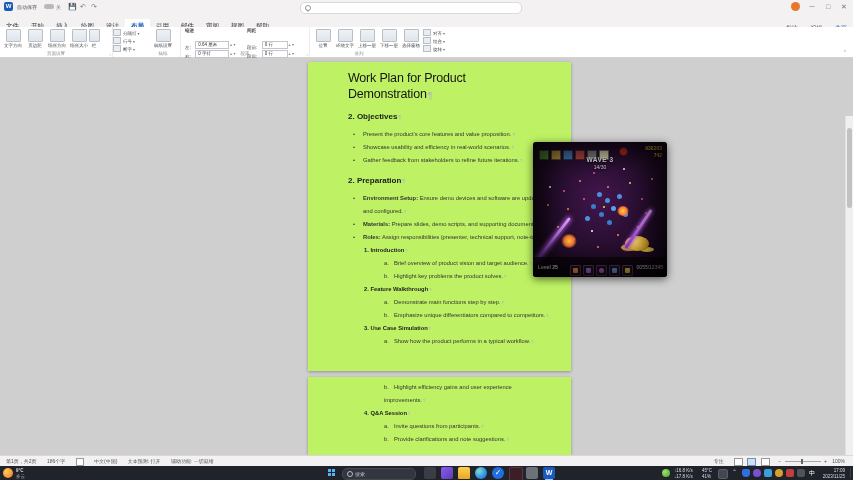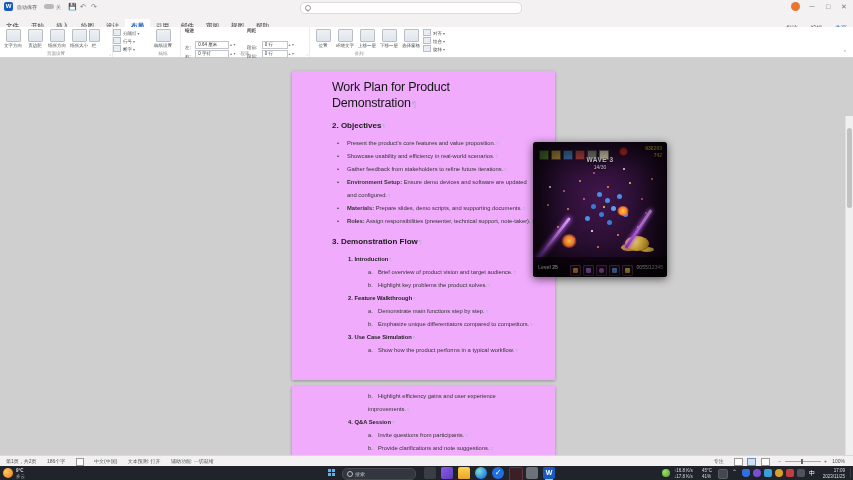--- a/index.html
+++ b/index.html
@@ -27,21 +27,21 @@
   .smallrow{position:absolute;height:7px;font-size:4.5px;color:#444;line-height:7px;white-space:nowrap;}
   .smallrow .sic{display:inline-block;width:6px;height:5px;border:1px solid #b9bdc4;background:#e8edf3;vertical-align:-1px;margin-right:2px;}
   .caret{color:#7a7a7a;font-size:4px;}
   .gl{position:absolute;bottom:0px;left:0;right:0;text-align:center;font-size:4.5px;color:#8a8a8a;line-height:6px;}
   .launcher{position:absolute;right:1px;bottom:1px;font-size:4px;color:#9a9a9a;}
   .fld{display:inline-block;width:30px;height:6px;border:1px solid #c2c6cc;background:#fff;font-size:4.5px;line-height:6px;padding-left:2px;color:#333;vertical-align:middle;}
   .spin{display:inline-block;font-size:3.5px;color:#888;vertical-align:middle;}
   .flbl{font-size:4.5px;color:#444;}
   
   #canvas{left:0;top:58px;width:853px;height:397px;background:#cfcfcf;}
-  .page{position:absolute;left:292px;width:263px;background:#f0abfc;box-shadow:0 1px 3px rgba(0,0,0,.3);margin-top:9px;}
+  .page{position:absolute;left:308px;width:263px;background:#bef264;box-shadow:0 1px 3px rgba(0,0,0,.3);}
   #page1{top:4px;height:309px;}
   #page2{top:319px;height:78px;}
   .pagebody{position:absolute;left:40px;right:18px;top:0;}
   .doctitle{font-size:12.5px;color:#151515;font-weight:400;letter-spacing:-.2px;line-height:16px;margin:8px 0 4px 0;}
   .dochead{font-size:8px;color:#1a1a1a;font-weight:700;line-height:11px;margin:8px 0 5px 0;}
   .bl{position:relative;font-size:5.8px;color:#333;line-height:13px;margin:0;padding-left:15px;}
   .bl::before{content:"•";position:absolute;left:5px;color:#333;}
   .nitem{font-size:5.8px;color:#222;font-weight:700;line-height:13px;padding-left:16px;}
   .sub{font-size:5.8px;color:#333;line-height:13px;padding-left:36px;}
   .sub .mk{display:inline-block;width:10px;}
@@ -200,24 +200,24 @@
 
   <div class="abs" id="canvas">
 
     <div class="page" id="page1">
       <div class="pagebody">
         <div class="doctitle pm">Work Plan for Product Demonstration</div>
         <div class="dochead pm">2. Objectives</div>
         <p class="bl pm">Present the product's core features and value proposition.</p>
         <p class="bl pm">Showcase usability and efficiency in real-world scenarios.</p>
         <p class="bl pm">Gather feedback from stakeholders to refine future iterations.</p>
+        <div class="dochead pm">2. Preparation</div>
         <p class="bl pm"><b>Environment Setup:</b><span> Ensure demo devices and software are updated and configured.</span></p>
         <p class="bl pm"><b>Materials:</b><span> Prepare slides, demo scripts, and supporting documents.</span></p>
         <p class="bl pm"><b>Roles:</b><span> Assign responsibilities (presenter, technical support, note-taker).</span></p>
-        <div class="dochead pm">3. Demonstration Flow</div>
         <div class="nitem pm">1. Introduction</div>
         <div class="sub pm"><span class="mk">a.</span><span>Brief overview of product vision and target audience.</span></div>
         <div class="sub pm"><span class="mk">b.</span><span>Highlight key problems the product solves.</span></div>
         <div class="nitem pm">2. Feature Walkthrough</div>
         <div class="sub pm"><span class="mk">a.</span><span>Demonstrate main functions step by step.</span></div>
         <div class="sub pm"><span class="mk">b.</span><span>Emphasize unique differentiators compared to competitors.</span></div>
         <div class="nitem pm">3. Use Case Simulation</div>
         <div class="sub pm"><span class="mk">a.</span><span>Show how the product performs in a typical workflow.</span></div>
       </div>
     </div>

